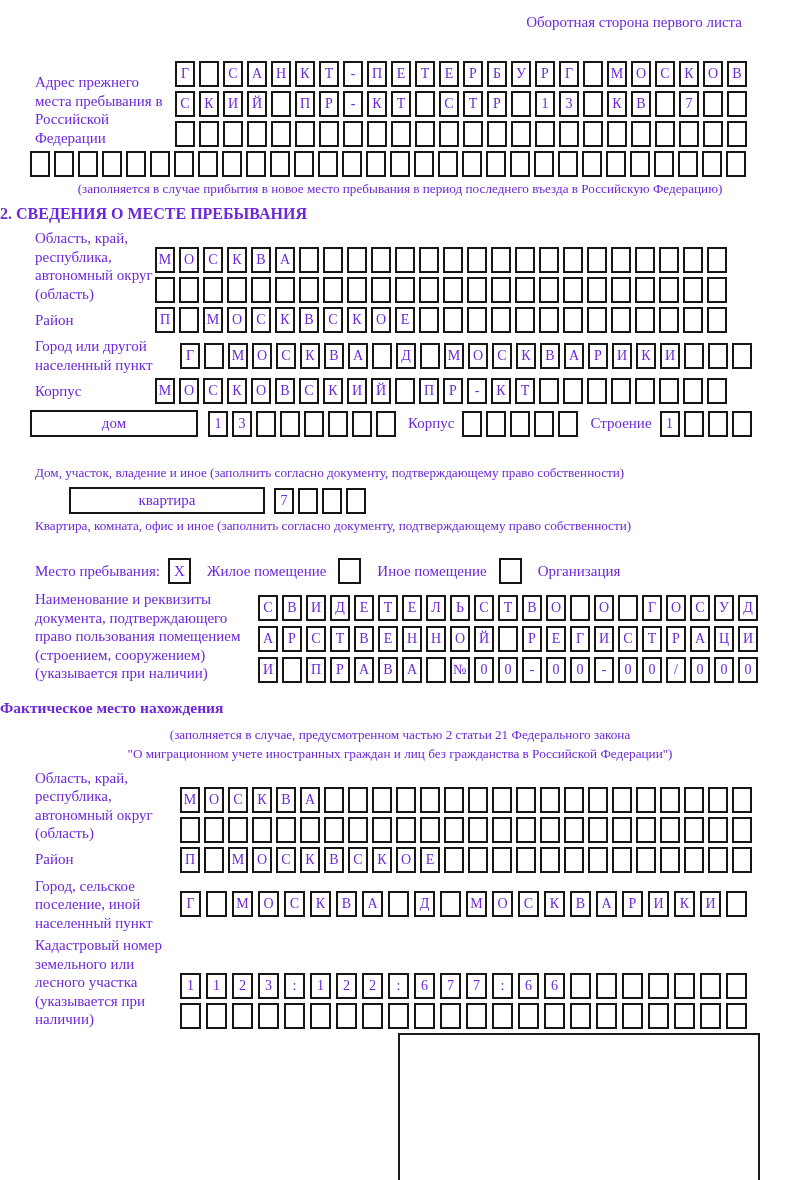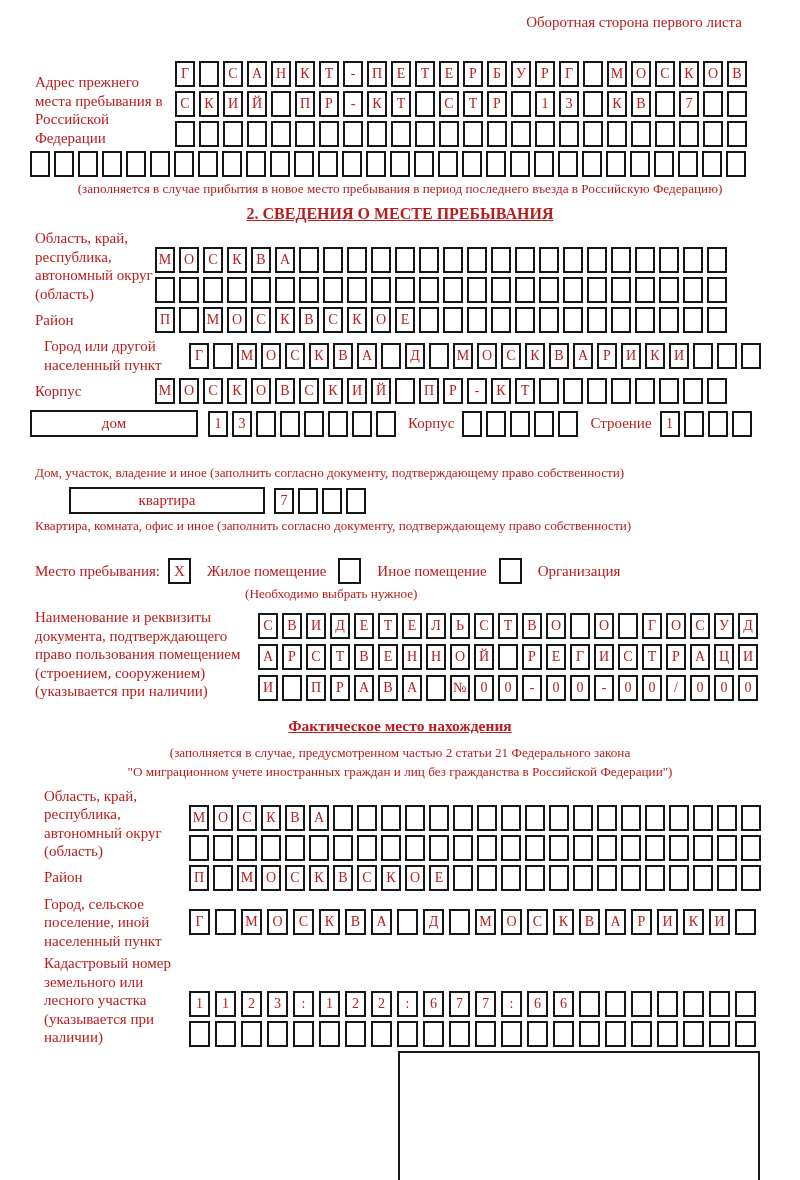--- a/index.html
+++ b/index.html
@@ -1,47 +1,47 @@
 <!DOCTYPE html>
 <html><head>
 <meta charset="utf-8">
 <style>
   * { box-sizing: border-box; }
   html,body { margin:0; padding:0; background:#fff; }
   .page {
     width:800px; height:1180px; position:relative; overflow:hidden;
-    background:#fff; color:#b91c1c;
+    background:#fff; color:#6d28d9;
     font-family:"Liberation Serif", "DejaVu Serif", serif;
     padding-top:14px;
   }
   .header { text-align:right; padding-right:58px; font-size:15px; }
 
   .label { font-size:15px; line-height:18.5px; }
   .w120 { width:120px; flex:none; }
   .w140 { width:140px; flex:none; }
-  .w145 { width:145px; flex:none;margin-left:9px; }
+  .w145 { width:145px; flex:none; }
   .w223 { width:223px; flex:none; }
 
   .field { display:flex; margin-left:35px; align-items:flex-end; }
   .field.vcenter { align-items:center; }
 
   .cells-col { display:flex; flex-direction:column; gap:4px; }
 
   .cell-row { display:flex; flex:none; }
   .cell {
     flex:none; width:20px; height:26px; border:2px solid #161616;
     margin-right:4px; text-align:center; font-size:14px; line-height:21px;
     font-family:"Liberation Serif", serif;
   }
   .cells-wide .cell { width:21px; margin-right:5px; }
 
   .note { font-size:13.2px; }
   .note.center { text-align:center; }
 
-  .section-title { text-align:center; font-weight:bold; font-size:16px;text-decoration:underline; }
+  .section-title { text-align:left; font-weight:bold; font-size:16px; }
 
   .widebox {
     height:27px; border:2px solid #161616; display:flex; flex:none;
     align-items:center; justify-content:center; font-size:15px;
   }
   .dom-box { width:168px; margin-right:10px; }
   .kv-box  { width:196px; margin-right:9px; }
   .inline-label { font-size:15px; margin:0 8px; white-space:nowrap; }
 
   .mesto-row { display:flex; align-items:center; margin:24px 0 0 35px; font-size:15px; }
@@ -374,21 +374,20 @@
 
   <div class="mesto-row">
     <span>Место пребывания:</span>
     <span class="checkbox first">X</span>
     <span>Жилое помещение</span>
     <span class="checkbox"></span>
     <span>Иное помещение</span>
     <span class="checkbox"></span>
     <span>Организация</span>
   </div>
-  <div class="note" style="margin:2px 0 0 245px;">(Необходимо выбрать нужное)</div>
 
   <div class="field mt6">
     <div class="label w223">Наименование и реквизиты документа, подтверждающего право пользования помещением (строением, сооружением) (указывается при наличии)</div>
     <div class="cells-col" style="gap:5px;">
       <div class="cell-row">
           <span class="cell">С</span>
           <span class="cell">В</span>
           <span class="cell">И</span>
           <span class="cell">Д</span>
           <span class="cell">Е</span>

